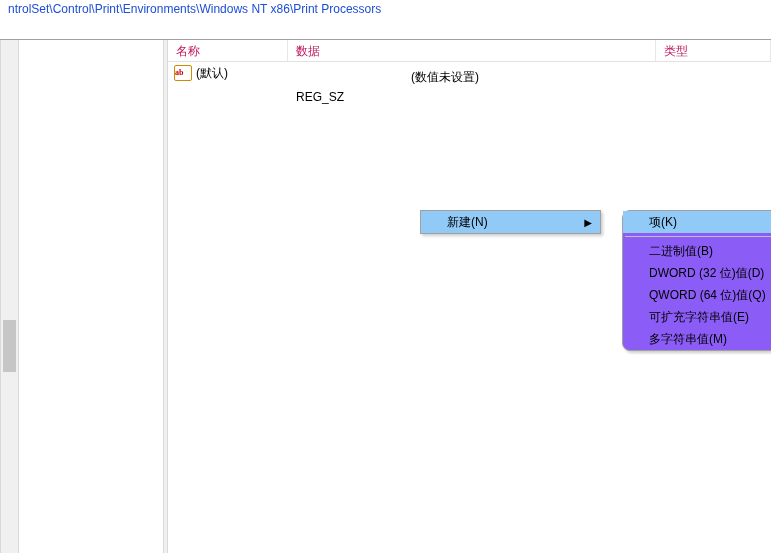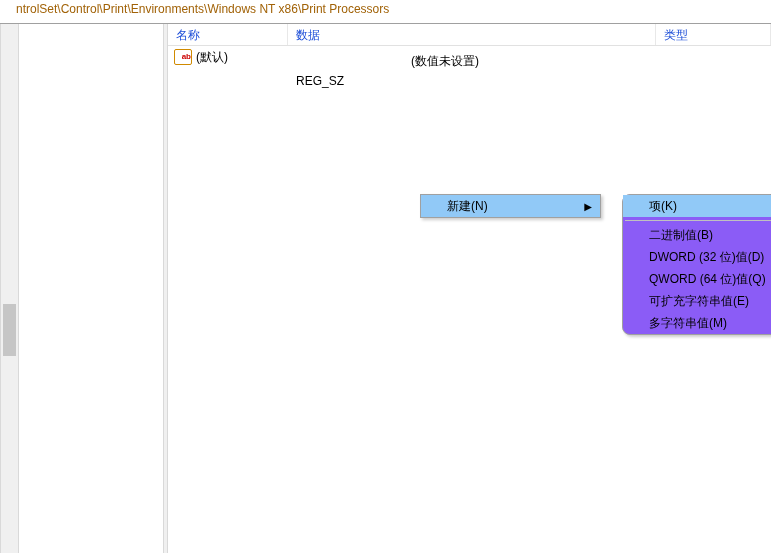--- a/index.html
+++ b/index.html
@@ -1,35 +1,35 @@
 <!DOCTYPE html>
 <html><head>
 <meta charset="utf-8">
 <style>
   html,body{margin:0;padding:0;font-family:"Microsoft YaHei","Segoe UI",Tahoma,sans-serif;font-size:12px;color:#000;background:#fff;}
   .root{width:771px;height:553px;position:relative;overflow:hidden;box-sizing:border-box;}
-  .path-bar{height:24px;border-bottom:1px solid #a0a0a0;box-sizing:border-box;padding:2px 16px;color:#a16207;font-size:12px;white-space:nowrap;overflow:hidden;}
+  .path-bar{height:40px;border-bottom:1px solid #a0a0a0;box-sizing:border-box;padding:2px 8px;color:#1d4ed8;font-size:12px;white-space:nowrap;overflow:hidden;}
   .body{display:flex;height:calc(553px - 22px);}
   .scrollbar{width:17px;background:#f0f0f0;border-left:1px solid #d9d9d9;border-right:1px solid #d9d9d9;position:relative;}
   .scrollbar .thumb{position:absolute;left:2px;right:2px;top:280px;height:52px;background:#c6c6c6;border-radius:0;}
   .tree-pane{width:143px;background:#fff;border-right:1px solid #eceaea00;}
   .divider{width:3px;background:#f0f0f0;border-left:1px solid #d9d9d9;border-right:1px solid #d9d9d9;}
   .list-pane{flex:1;display:flex;flex-direction:column;}
   .headers{display:flex;height:22px;border-bottom:1px solid #e1e1e1;box-sizing:border-box;}
-  .headers .col{padding:3px 8px;border-right:1px solid #e8e8e8;color:#1d4ed8;font-size:12px;box-sizing:border-box;}
+  .headers .col{padding:3px 8px;border-right:1px solid #e8e8e8;color:#be185d;font-size:12px;box-sizing:border-box;}
   .col-name{width:120px;}
   .col-type{width:115px;}
   .col-data{flex:1;}
   .rows{flex:1;position:relative;}
   .row{display:flex;height:18px;align-items:center;padding-top:2px;}
   .row .cell{box-sizing:border-box;font-size:12px;}
   .cell-name{width:120px;padding-left:6px;display:flex;align-items:center;gap:4px;}
   .cell-type{width:115px;padding-left:8px;margin-top:47px;}
   .cell-data{flex:1;padding-left:8px;margin-top:8px;}
-  .reg-icon{width:16px;height:14px;display:flex;align-items:center;justify-content:flex-end;border:1px solid #d08a00;background:#fff;border-radius:2px;}
+  .reg-icon{width:16px;height:14px;display:flex;align-items:center;justify-content:flex-start;border:1px solid #d08a00;background:#fff;border-radius:2px;font-family:Liberation Serif, serif;}
   .reg-icon span{font-size:8px;font-weight:bold;color:#cc0000;line-height:1;}
   
   .menu{position:absolute;border:1px solid #a0a0a0;background:#8b5cf6;box-shadow:2px 2px 3px rgba(0,0,0,0.2);font-size:12px;}
   .menu-item{height:22px;display:flex;align-items:center;padding:0 20px 0 26px;position:relative;white-space:nowrap;}
   .menu-item.hi{background:#91c9f7;}
   .menu-item .arrow{position:absolute;right:8px;font-size:10px;color:#000;}
   .menu-main{left:252px;top:148px;width:179px;}
   .menu-sub{left:454px;top:148px;width:162px;border-radius:8px;}
 </style>
 </head>

